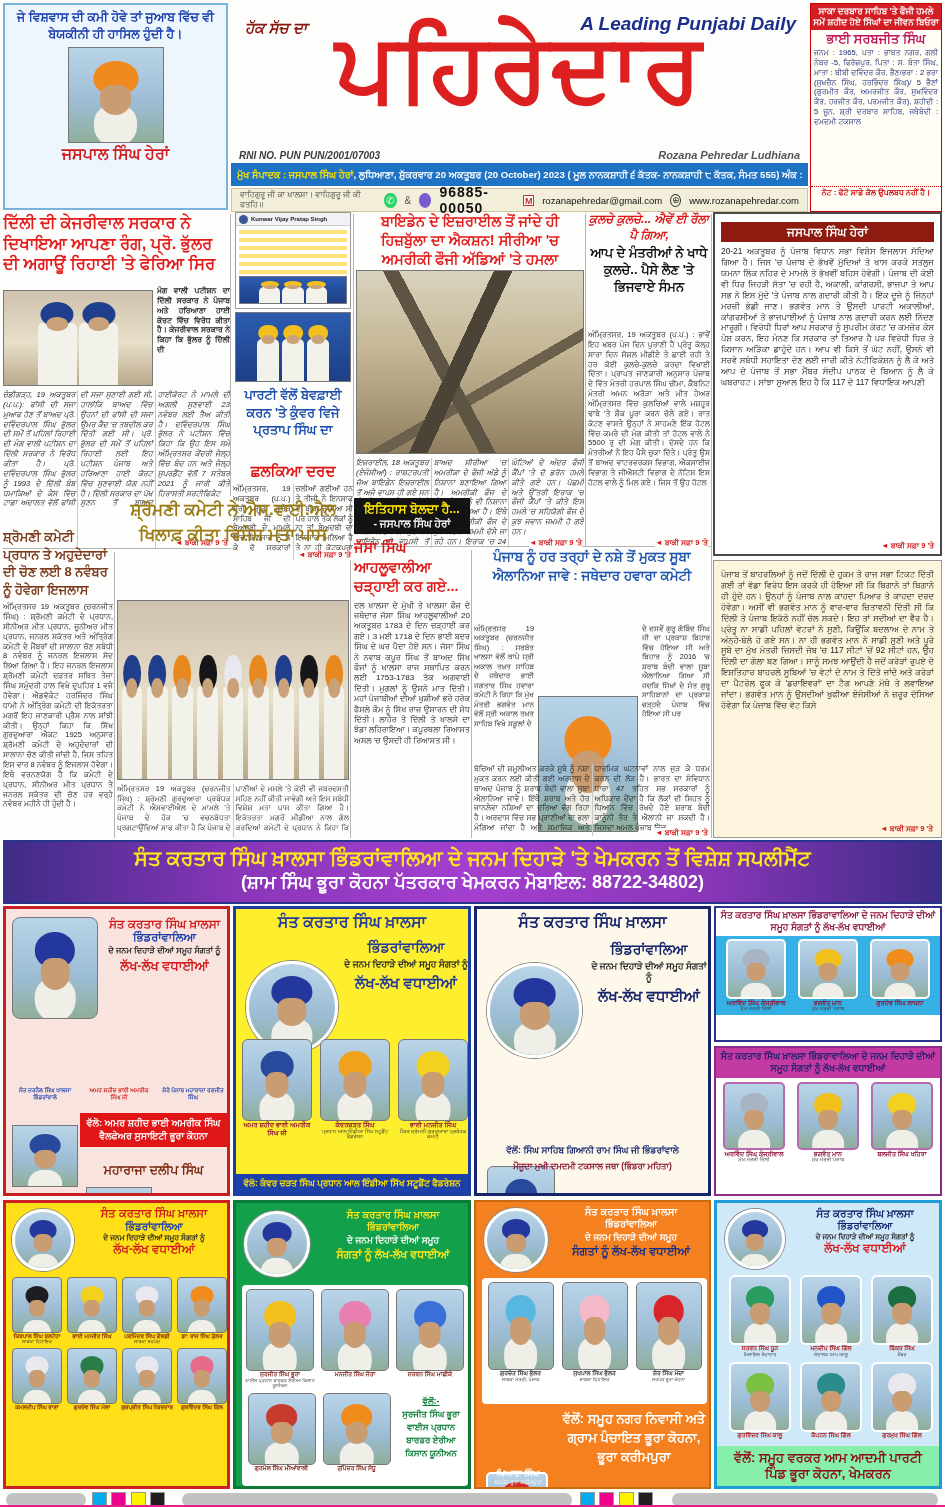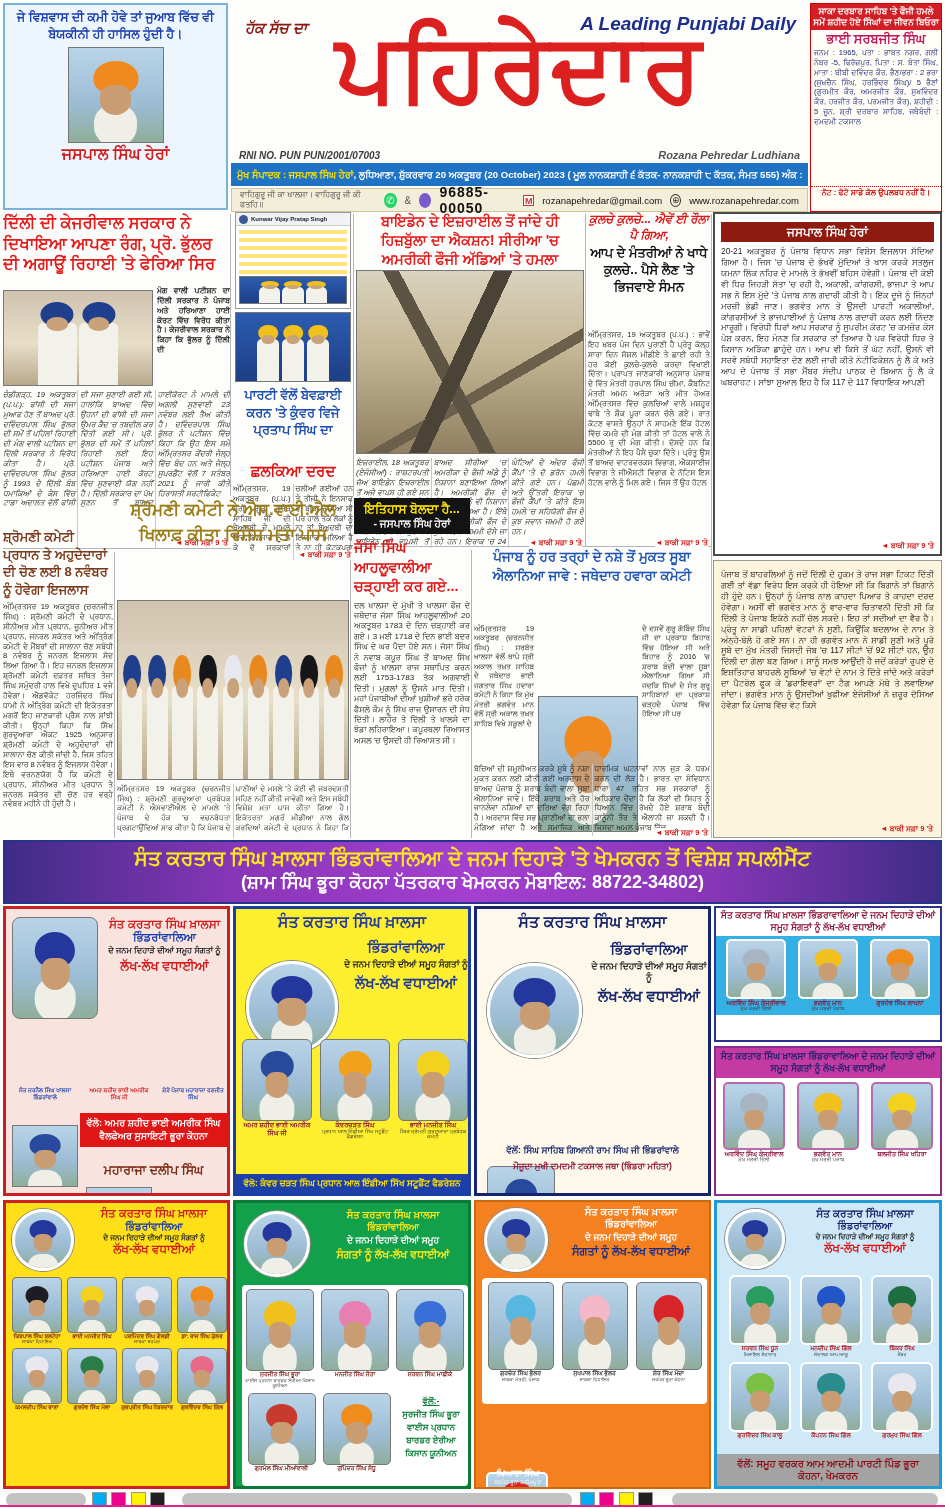--- a/index.html
+++ b/index.html
@@ -473,20 +473,21 @@
           <div class="pcell" style="width:68px;">
             <div class="photo" style="width: 66px; height: 88px; border-radius: 5px; --t: #d8252a;"></div>
             <div class="pname" style="font-size:6px;color:#333;">ਸ਼ੇਰ ਸਿੰਘ ਮੋਦਾ</div>
             <div class="psub" style="font-size:4.8px;">ਸਰਪੰਚ ਭੂਰਾ ਕੋਹਨਾ</div>
           </div>
         </div>
     </div>
     <div class="photo abs" style="--t:#d8252a;left:10px;top:206px;width:62px;height:58px;border-radius:5px;border:2px solid #fff;"></div>
     <div class="abs ctr b" style="left:2px;top:266px;width:80px;color:#fff;font-size:8.6px;">ਪਿਆਰਾ ਸਿੰਘ</div>
     <div class="abs ctr" style="left:2px;top:277px;width:80px;color:#ffe;font-size:5.6px;">ਸਰਪੰਚ ਭੂਰਾ ਕਰੀਮਪੁਰਾ</div>
+    <div class="abs ctr b" style="left:84px;top:208px;width:148px;color:#fff;font-size:13px;line-height:1.45;">ਵੱਲੋਂ: ਸਮੂਹ ਨਗਰ ਨਿਵਾਸੀ ਅਤੇ ਗ੍ਰਾਮ ਪੰਚਾਇਤ ਭੂਰਾ ਕੋਹਨਾ, ਭੂਰਾ ਕਰੀਮਪੁਰਾ</div>
   </div>
 
   <div class="ad" style="left:714px;top:1200px;width:228px;height:289px;background:#cfe9f9;border:3px solid #1e9cd8;">
     <div class="photo circ abs" style="left:8px;top:6px;width:60px;height:60px;"></div>
     <div class="abs ctr" style="left:74px;top:4px;width:148px;">
       <div class="b" style="color:#16246b;font-size:10.5px;">ਸੰਤ ਕਰਤਾਰ ਸਿੰਘ ਖ਼ਾਲਸਾ</div>
       <div class="b" style="color:#16246b;font-size:10px;">ਭਿੰਡਰਾਂਵਾਲਿਆ</div>
       <div class="b" style="color:#222;font-size:7.2px;">ਦੇ ਜਨਮ ਦਿਹਾੜੇ ਦੀਆਂ ਸਮੂਹ ਸੰਗਤਾਂ ਨੂੰ</div>
       <div class="b" style="color:#e01616;font-size:12px;">ਲੱਖ-ਲੱਖ ਵਧਾਈਆਂ</div>
     </div>
@@ -521,21 +522,21 @@
           <div class="pname" style="font-size:6px;color:#b01818;">ਕੈਪਟਨ ਸਿੰਘ ਗਿੱਲ</div>
           <div class="psub" style="font-size:4.8px;"></div>
         </div>
 
         <div class="pcell" style="width:66px;">
           <div class="photo" style="width: 62px; height: 70px; border-radius: 6px; border: 2px solid rgb(255, 255, 255); --t: #e8e8ee;"></div>
           <div class="pname" style="font-size:6px;color:#b01818;">ਗੁਰਮੁਖ ਸਿੰਘ ਗਿੱਲ</div>
           <div class="psub" style="font-size:4.8px;"></div>
         </div>
       </div>
-    <div class="abs ctr b" style="left:0;bottom:0;width:100%;background:#a3a3a3;color:#8c1016;font-size:10px;padding:4px 8px;">ਵੱਲੋਂ: ਸਮੂਹ ਵਰਕਰ ਆਮ ਆਦਮੀ ਪਾਰਟੀ ਪਿੰਡ ਭੂਰਾ ਕੋਹਨਾ, ਖੇਮਕਰਨ</div>
+    <div class="abs ctr b" style="left:0;bottom:0;width:100%;background:#86efac;color:#8c1016;font-size:13px;padding:4px 8px;">ਵੱਲੋਂ: ਸਮੂਹ ਵਰਕਰ ਆਮ ਆਦਮੀ ਪਾਰਟੀ ਪਿੰਡ ਭੂਰਾ ਕੋਹਨਾ, ਖੇਮਕਰਨ</div>
   </div>
 
   <div class="gbar" style="left:6px;top:1493px;width:80px;"></div>
   <div class="abs" style="left:92px;top:1492px;">
     <span class="sw" style="background:#00aeef;"></span>
     <span class="sw" style="background:#ec008c;"></span>
     <span class="sw" style="background:#fff200;"></span>
     <span class="sw" style="background:#231f20;"></span>
   </div>
   <div class="gbar" style="left:182px;top:1493px;width:390px;"></div>

